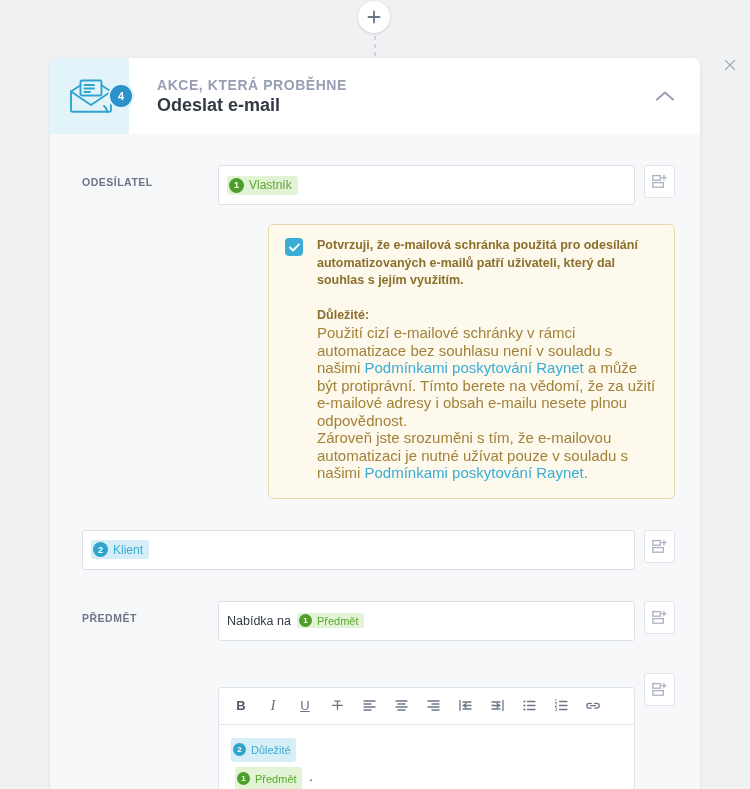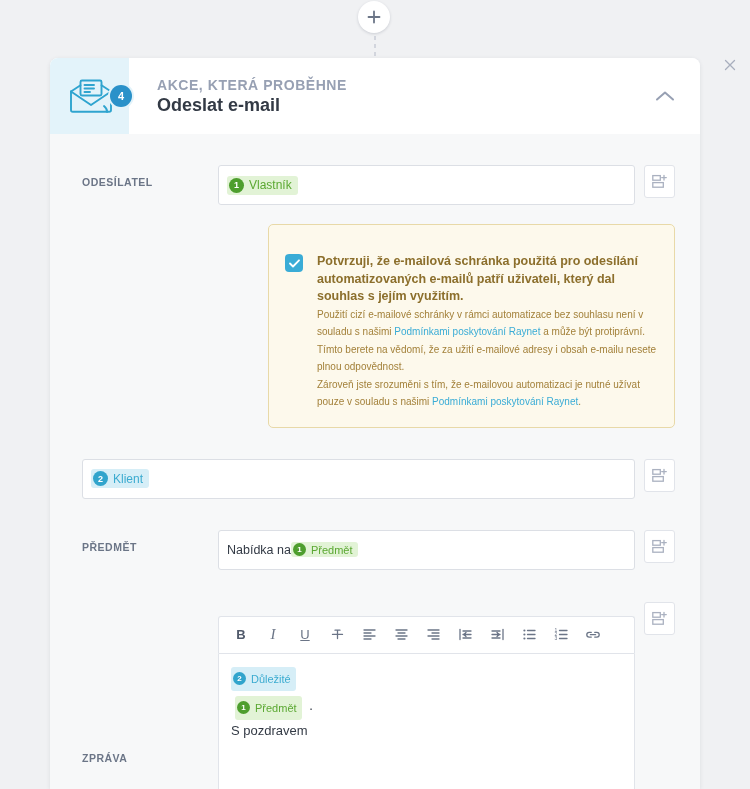--- a/index.html
+++ b/index.html
@@ -225,21 +225,21 @@
   .pill.blue .dot { background: #31a4cc; }
   .pill.small { font-size: 11px; padding: 1px 5px 1px 2px; }
   .pill.small .dot { width: 13px; height: 13px; font-size: 8px; }
 
   
   #consent-box {
     margin: 19px 25px 0 218px;
     background: #fdf9ec;
     border: 1px solid #e8d9a8;
     border-radius: 5px;
-    padding: 28px 16px 16px 16px;
+    padding: 12px 16px 16px 16px;
     display: flex;
     align-items: flex-start;
   }
   #consent-checkbox {
     width: 18px;
     height: 18px;
     border-radius: 4px;
     background: #3aacd6;
     display: flex;
     align-items: center;
@@ -257,21 +257,21 @@
     line-height: 17.5px;
   }
   #consent-important-title {
     font-size: 12.5px;
     font-weight: bold;
     color: #8c6f2c;
     line-height: 17.5px;
     margin-top: 17px;
   }
   .consent-para {
-    font-size: 10px;
+    font-size: 15px;
     color: #a3813a;
     line-height: 17.5px;
   }
   .consent-link {
     color: #3aacd6;
     text-decoration: none;
     cursor: pointer;
   }
 
   
@@ -378,20 +378,21 @@
     </div>
 
     <div id="consent-box">
       <div id="consent-checkbox">
         <svg width="11" height="9" viewBox="0 0 11 9">
           <path d="M1 4.5 L4 7.5 L10 1.3" fill="none" stroke="#ffffff" stroke-width="1.8" stroke-linecap="round" stroke-linejoin="round"></path>
         </svg>
       </div>
       <div id="consent-text">
         <div id="consent-headline">Potvrzuji, že e-mailová schránka použitá pro odesílání automatizovaných e-mailů patří uživateli, který dal souhlas s jejím využitím.</div>
+        <div id="consent-important-title">Důležité:</div>
         <div class="consent-para"><span>Použití cizí e-mailové schránky v rámci automatizace bez souhlasu není v souladu s našimi </span><a class="consent-link">Podmínkami poskytování Raynet</a><span> a může být protiprávní. Tímto berete na vědomí, že za užití e-mailové adresy i obsah e-mailu nesete plnou odpovědnost.</span></div>
         <div class="consent-para"><span>Zároveň jste srozuměni s tím, že e-mailovou automatizaci je nutné užívat pouze v souladu s našimi </span><a class="consent-link">Podmínkami poskytování Raynet</a><span>.</span></div>
       </div>
     </div>
 
     <div class="field-row">
       <div class="field-main">
         <div class="field-input">
           <span class="pill blue">
             <span class="dot">2</span>
@@ -405,21 +406,21 @@
           <rect x="0.8" y="8.6" width="10.5" height="4.6" fill="none" stroke="#aab1c0" stroke-width="1.3"></rect>
           <path d="M12 1.3 V6 M9.7 3.6 H14.3" stroke="#aab1c0" stroke-width="1.3" stroke-linecap="round"></path>
         </svg>
       </div>
     </div>
 
     <div class="field-row">
       <div class="field-label">PŘEDMĚT</div>
       <div class="field-main">
         <div class="field-input">
-          <span style="">Nabídka na</span>
+          <span style="margin-right:6px;">Nabídka na</span>
           <span class="pill green small">
             <span class="dot">1</span>
               <span>Předmět</span>
           </span>
         </div>
       </div>
       <div class="field-addon">
         <svg width="15" height="15" viewBox="0 0 15 15">
           <rect x="0.8" y="1.6" width="7.5" height="4.6" fill="none" stroke="#aab1c0" stroke-width="1.3"></rect>
           <rect x="0.8" y="8.6" width="10.5" height="4.6" fill="none" stroke="#aab1c0" stroke-width="1.3"></rect>

